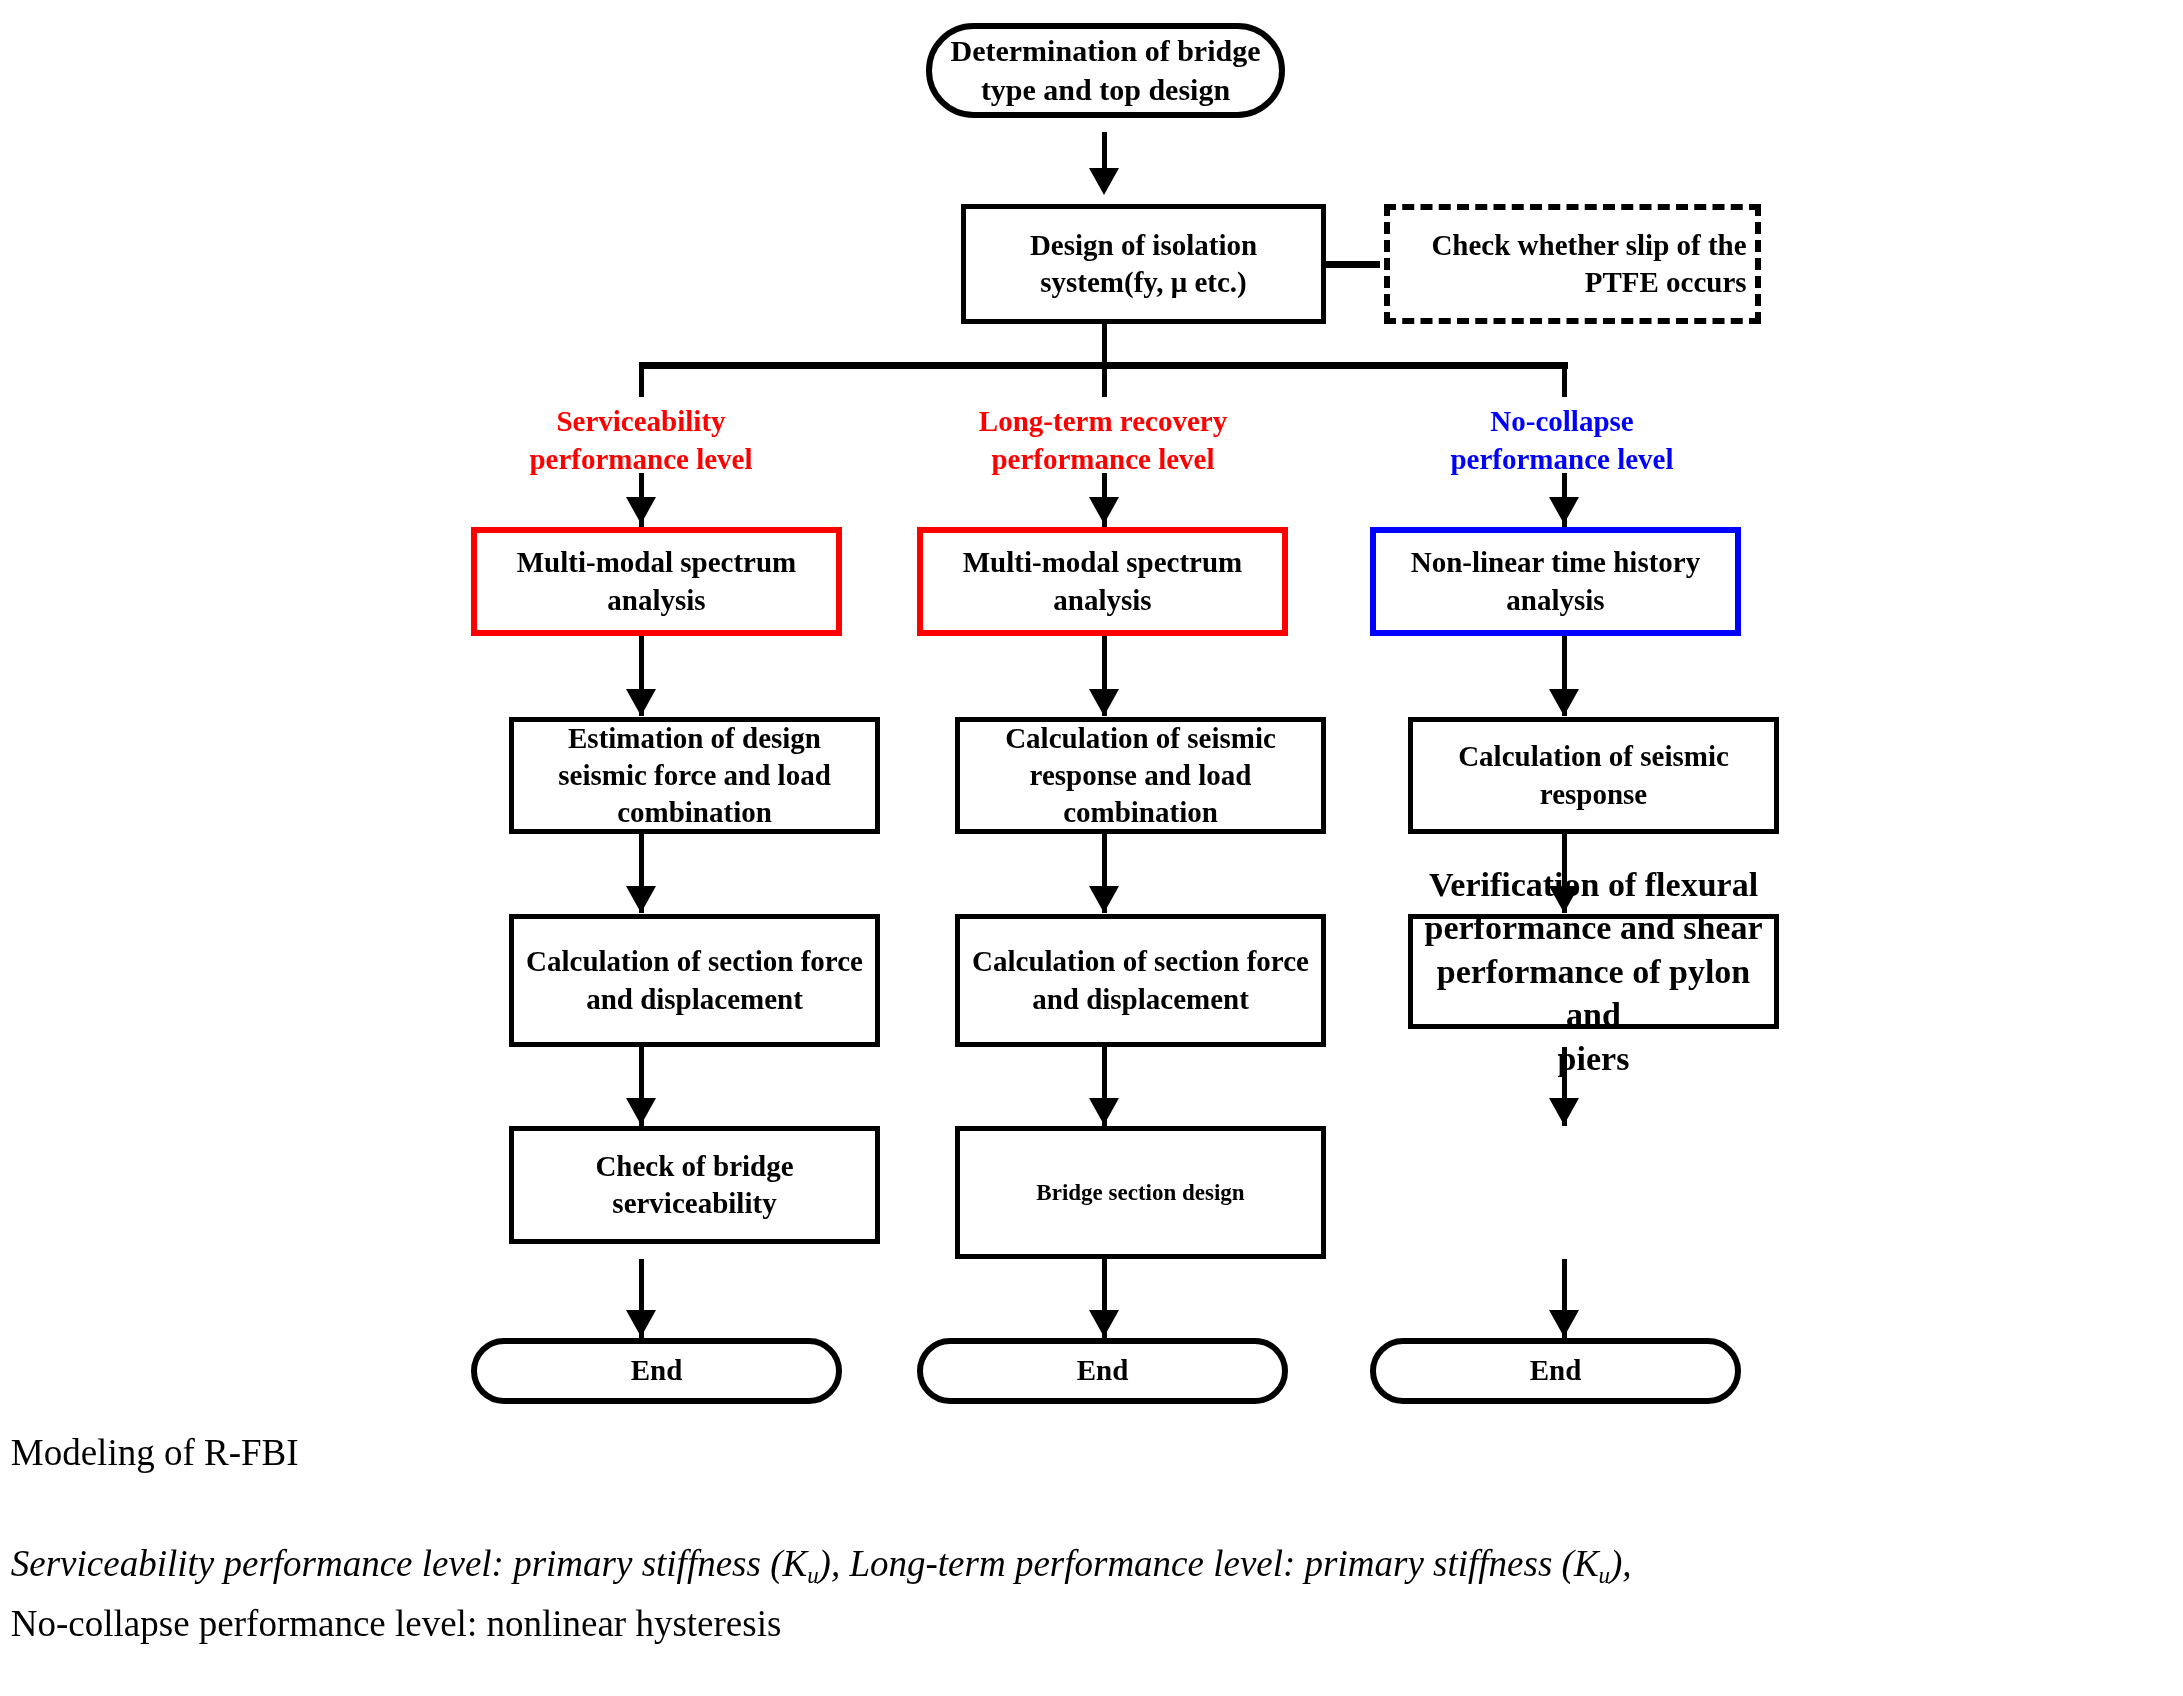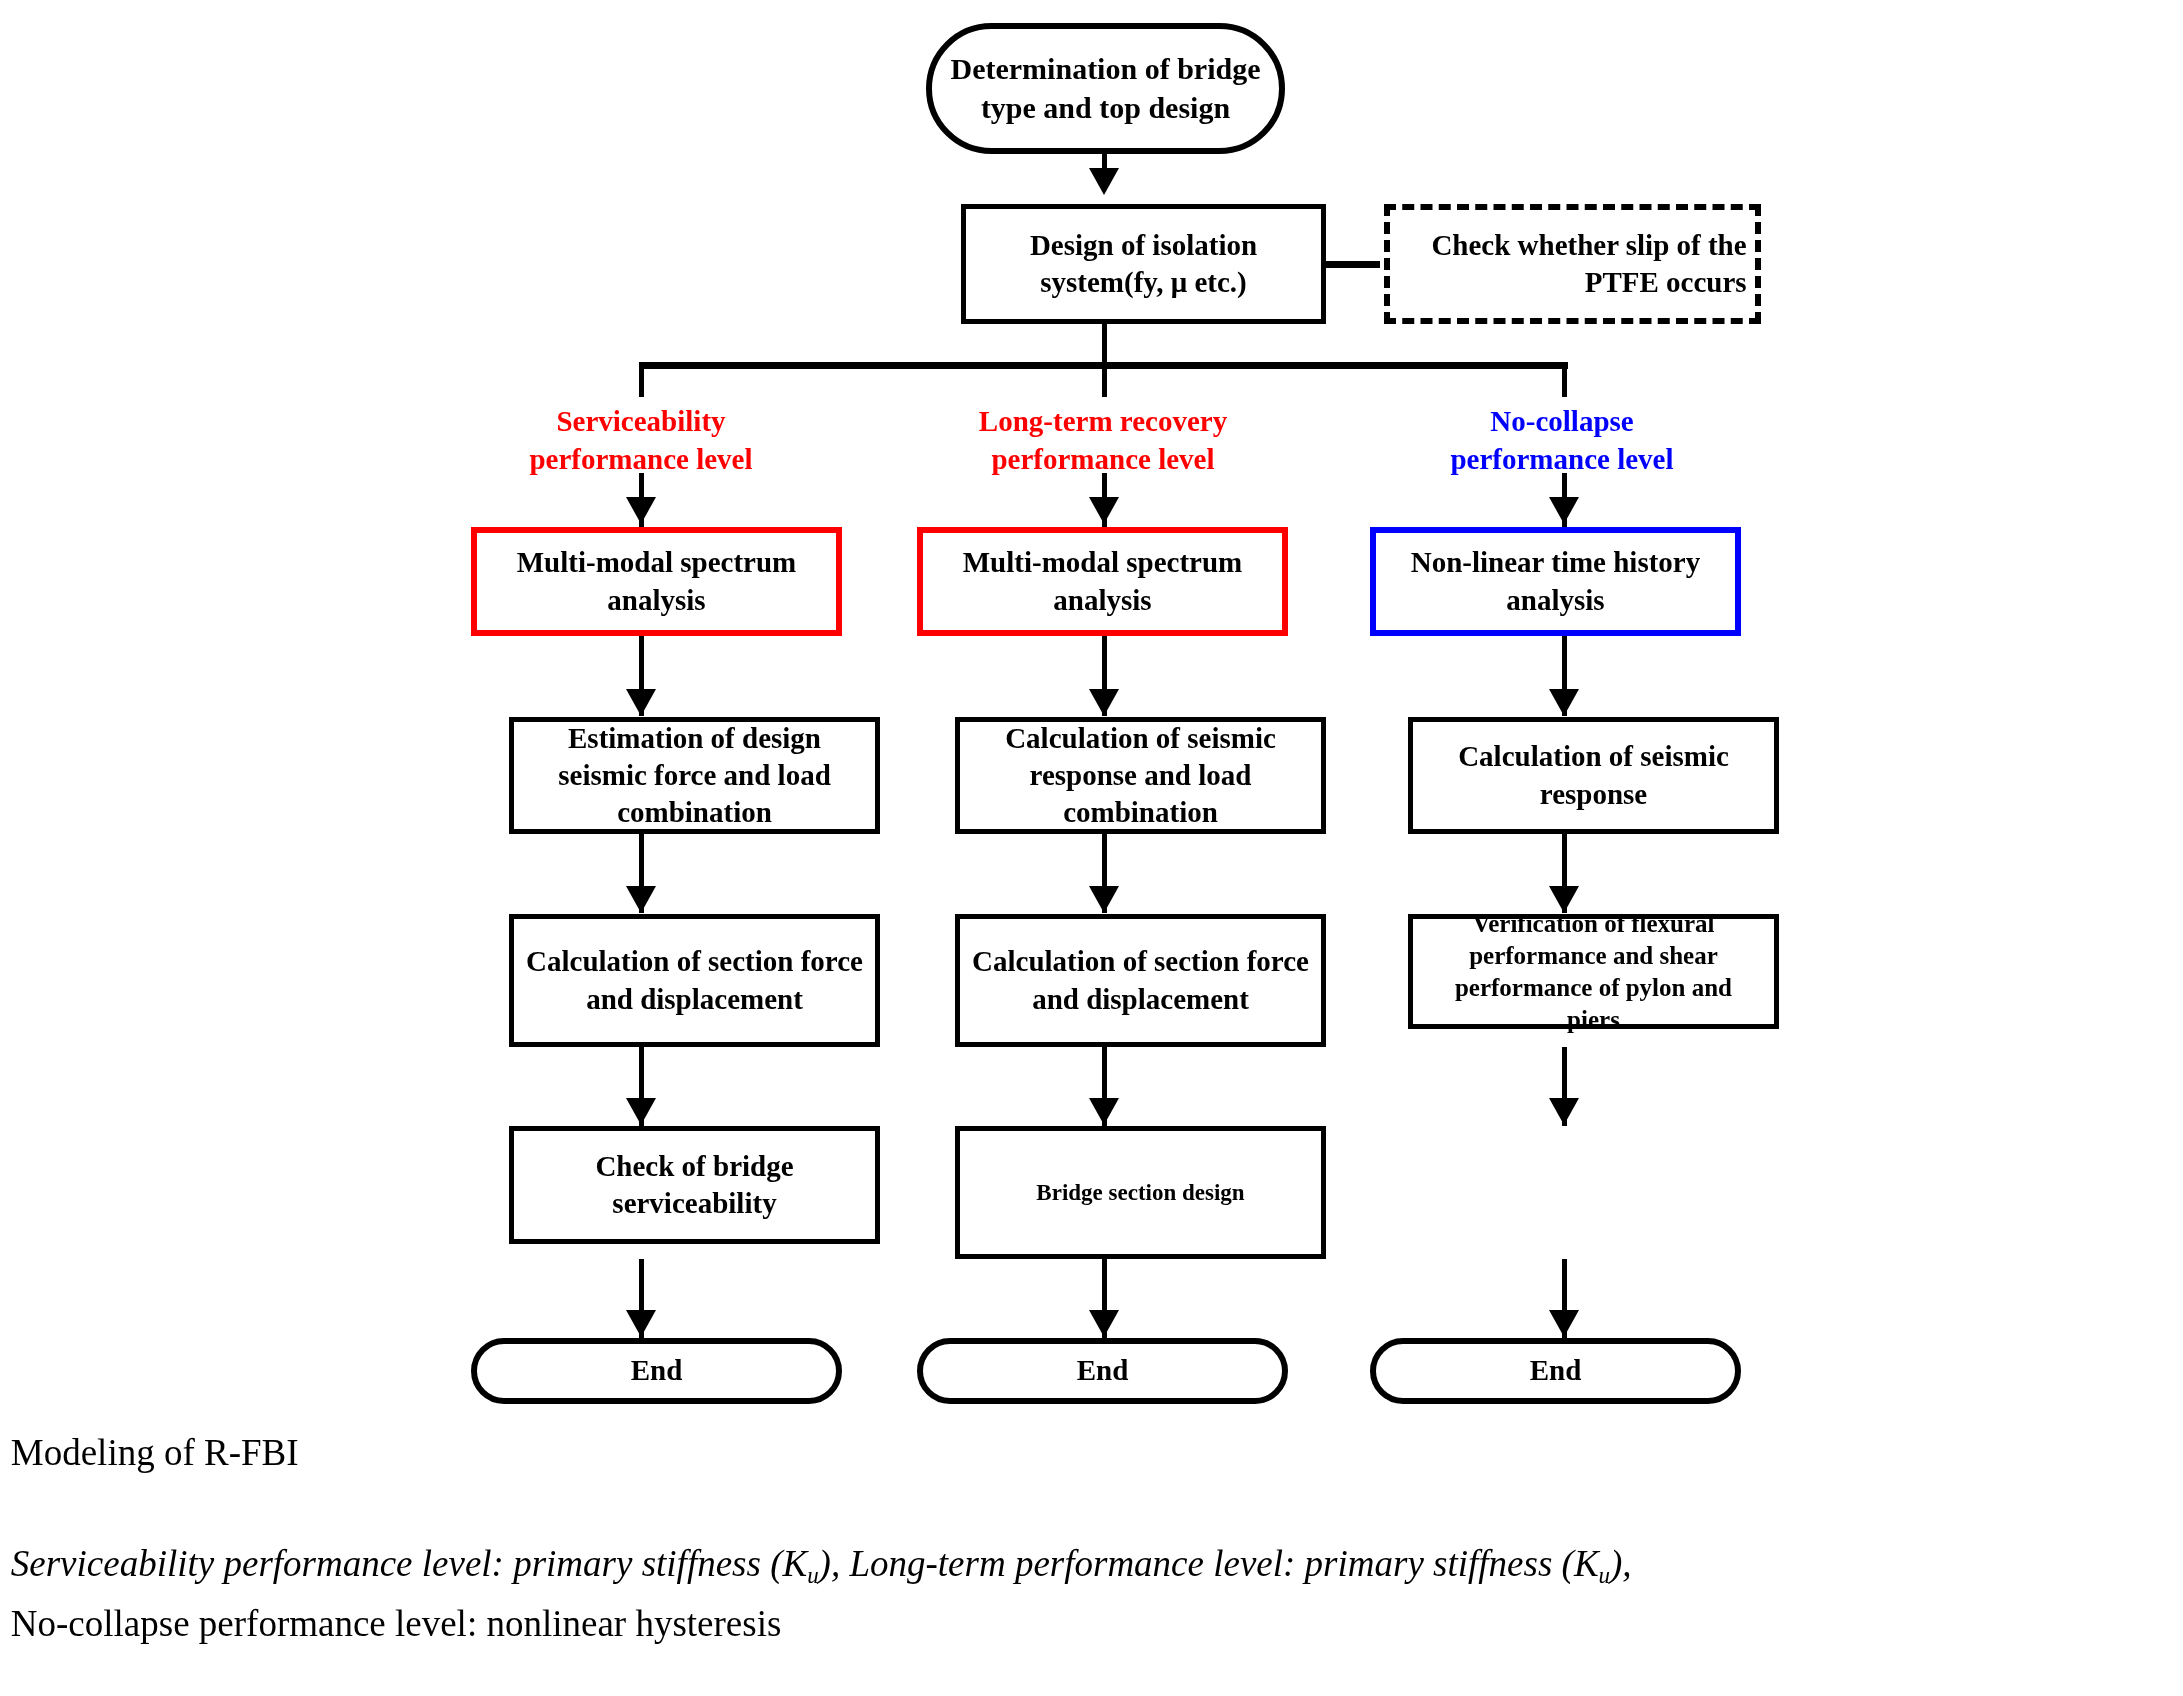--- a/index.html
+++ b/index.html
@@ -95,21 +95,21 @@
     vertical-align: baseline;
     position: relative;
     top: 0.30em;
   }
 </style>
 </head>
 <body>
 
 <div id="canvas">
 
-  <div class="node stadium" id="n-start" style="left:926px; top:23px; width:359px; height:131px; font-size:30px;align-items:center;">
+  <div class="node stadium" id="n-start" style="left:926px; top:23px; width:359px; height:95px; font-size:30px;align-items:center;">
     <span class="txt">Determination of bridge<br>type and top design</span>
   </div>
 
   <div class="vline" style="left:1102px; top:132px; height:43px;"></div>
   <div class="arrow-head" style="left:1089px; top:168px;"></div>
 
   <div class="node rect" id="n-iso" style="left:923px; top:204px; width:365px; height:120px; font-size:29px;">
     <span class="txt">Design of isolation<br>system(fy, μ etc.)</span>
   </div>
 
@@ -206,21 +206,21 @@
   </div>
 
   <div class="vline" style="left:1562px; top:636px; height:80px;"></div>
   <div class="arrow-head" style="left:1549px; top:689px;"></div>
   <div class="node rect" style="left:1370px; top:717px; width:371px; height:117px; font-size:29px;">
     <span class="txt">Calculation of seismic<br>response</span>
   </div>
 
   <div class="vline" style="left:1562px; top:833px; height:80px;"></div>
   <div class="arrow-head" style="left:1549px; top:886px;"></div>
-  <div class="node rect" style="left:1370px; top:914px; width:371px; height:115px; font-size:25px;">
+  <div class="node rect" style="left:1370px; top:914px; width:371px; height:115px; font-size:34px;">
     <span class="txt">Verification of flexural<br>performance and shear<br>performance of pylon and<br>piers</span>
   </div>
 
   <div class="vline" style="left:1562px; top:1047px; height:79px;"></div>
   <div class="arrow-head" style="left:1549px; top:1098px;"></div>
 
   <div class="vline" style="left:1562px; top:1259px; height:79px;"></div>
   <div class="arrow-head" style="left:1549px; top:1310px;"></div>
   <div class="node stadium" style="left:1370px; top:1338px; width:371px; height:66px; font-size:29px;">
     <span class="txt">End</span>

